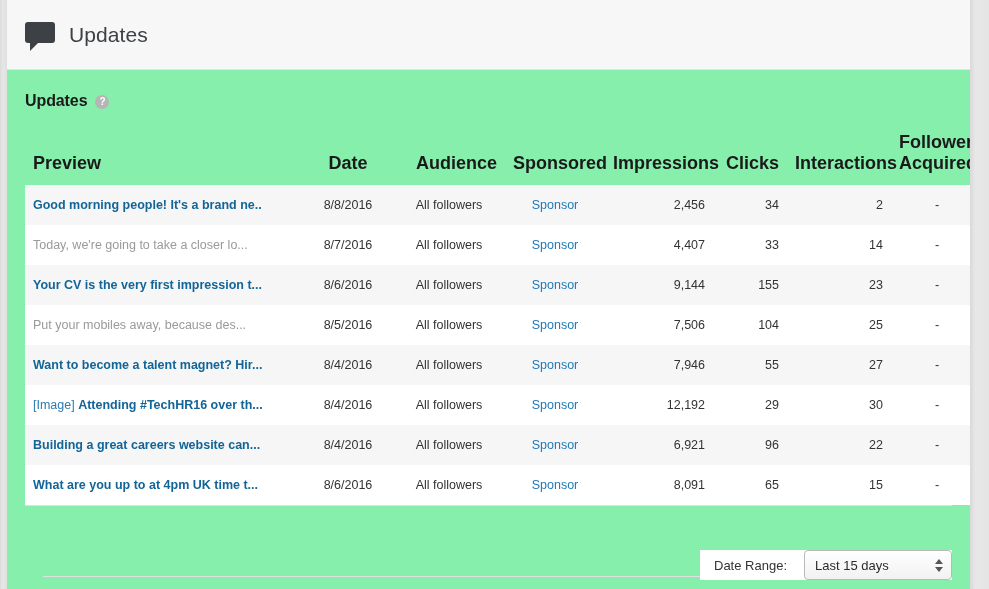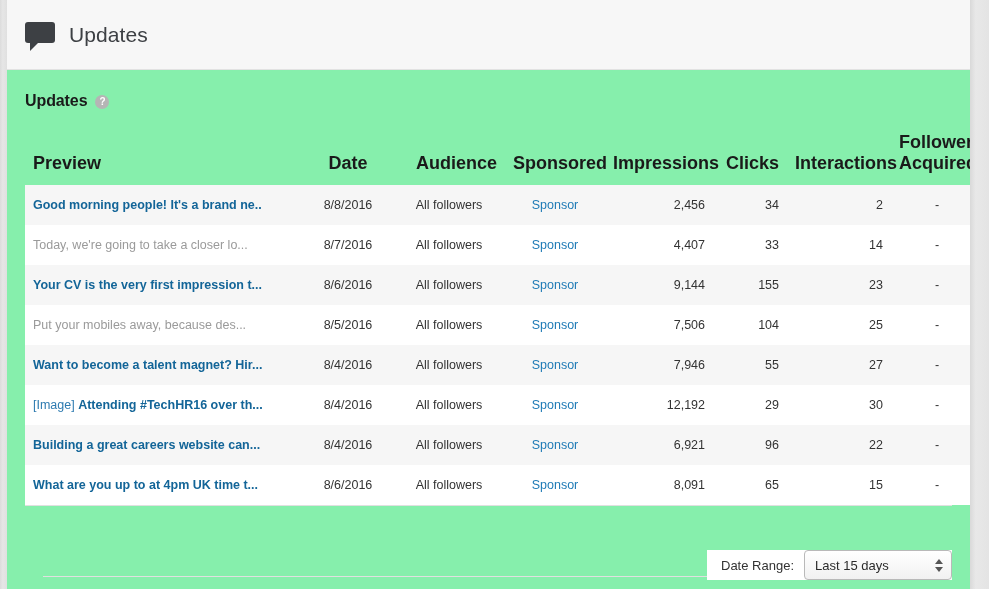--- a/index.html
+++ b/index.html
@@ -200,21 +200,20 @@
     right: 0;
     top: 26px;
     border-top: 1px solid #e0e0e0;
   }
   .date-range-wrap {
     position: absolute;
     right: 0px;
     top: 0px;
     display: flex;
     align-items: center;
-    gap: 10px;
     background: #ffffff;
     padding-left: 14px;
     z-index: 2;
   }
   .date-range-label {
     font-size: 13px;
     color: #333333;
   }
   .select-box {
     width: 148px;
@@ -223,20 +222,21 @@
     border-radius: 4px;
     background: linear-gradient(180deg, #ffffff 0%, #f1f1f1 100%);
     display: flex;
     align-items: center;
     padding: 0 8px 0 10px;
     box-sizing: border-box;
     font-size: 13px;
     color: #2b2b2b;
     cursor: pointer;
     justify-content: space-between;
+    margin-left: 17px;
   }
   .stepper {
     display: flex;
     flex-direction: column;
     align-items: center;
     justify-content: center;
     gap: 3px;
     line-height: 0;
   }
   .stepper .up, .stepper .down {

